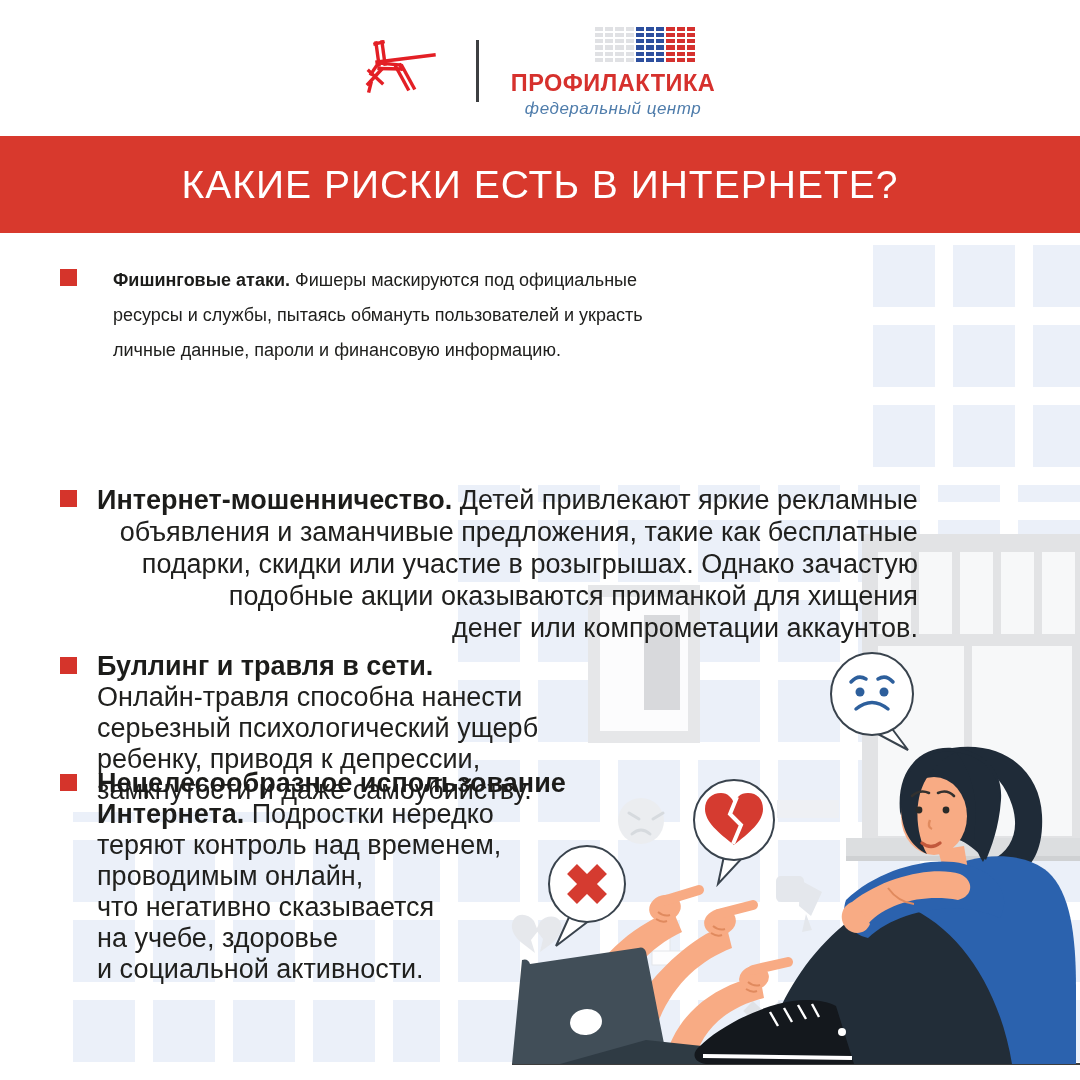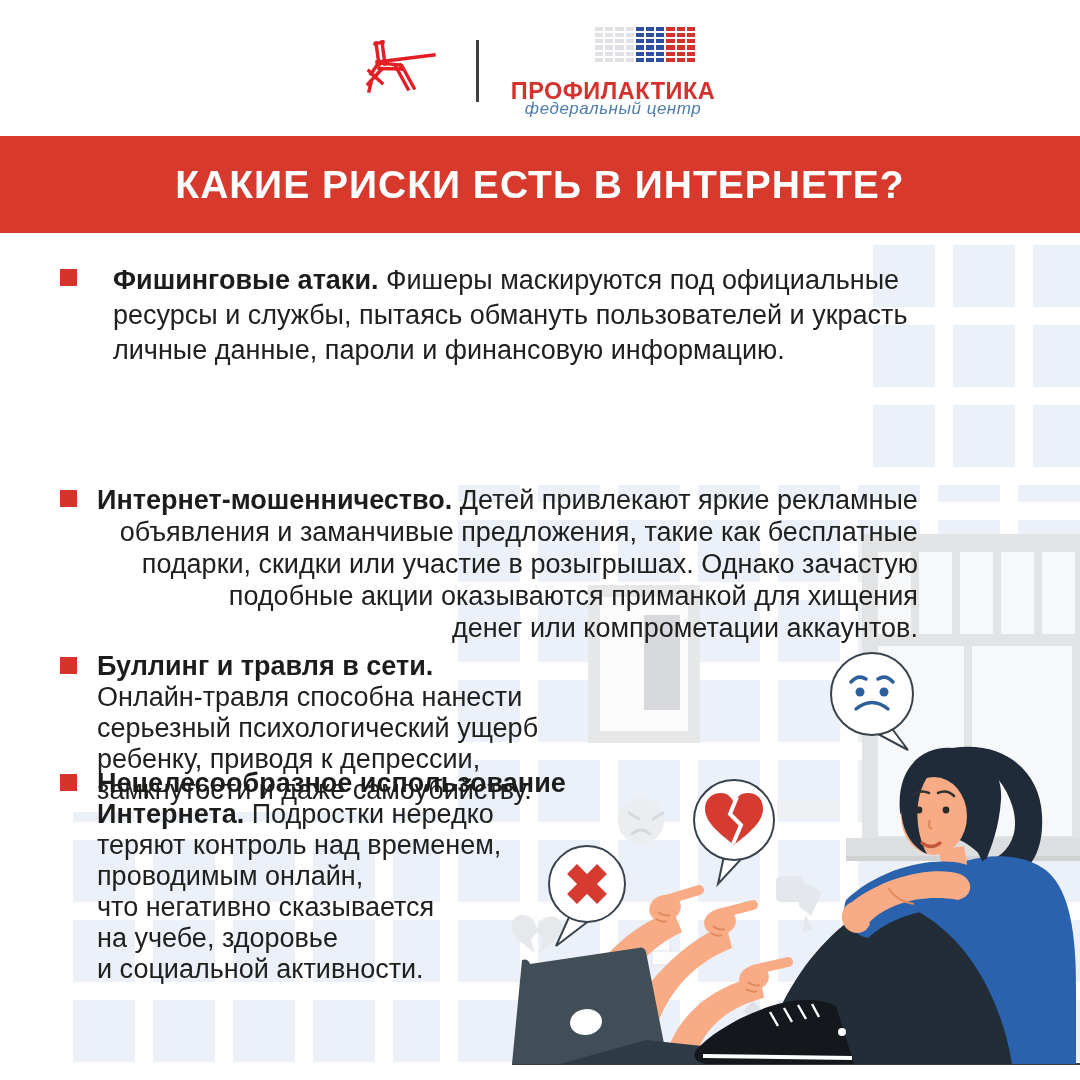--- a/index.html
+++ b/index.html
@@ -10,47 +10,47 @@
   .hdr{position:absolute;left:0;top:0;width:1080px;height:136px;background:#fff;z-index:5;}
   .chair{position:absolute;left:360px;top:33px;}
   .logo-divider{position:absolute;left:476px;top:40px;width:3px;height:62px;background:#3d3f41;}
   .brand{position:absolute;left:493px;top:25px;width:240px;text-align:center;}
   .brand-grid{position:absolute;left:100px;top:2px;width:102px;height:37px;
       background-image:
         repeating-linear-gradient(90deg,#fff 0 2px,transparent 2px 10.2px),
         repeating-linear-gradient(0deg,#fff 0 2px,transparent 2px 6.2px),
         linear-gradient(90deg,#e0e1e4 0 40%,#2d4f9e 40% 70%,#d5312e 70% 100%);}
   .brand-name{position:absolute;left:0;top:45px;width:240px;font-size:23.5px;font-weight:700;
-      letter-spacing:.5px;color:#d6312d;margin-top:8px;}
+      letter-spacing:.5px;color:#d6312d;}
   .brand-sub{position:absolute;left:0;top:74px;width:240px;font-size:17px;color:#4e7cab;letter-spacing:.5px;font-style:italic;}
 
   
   .banner{position:absolute;left:0;top:136px;width:1080px;height:97px;background:#d8392d;z-index:5;}
   .banner h1{margin:0;width:1080px;line-height:97px;text-align:center;color:#ffffff;
-      font-size:39px;font-weight:700;letter-spacing:1px;white-space:nowrap;}
+      font-size:39px;font-weight:400;letter-spacing:1px;white-space:nowrap;}
 
   
   .tiles{position:absolute;z-index:1;opacity:.8;background-color:#e7edf8;
       background-image:
         repeating-linear-gradient(90deg,#fff 0 18px,transparent 18px 80px),
         repeating-linear-gradient(0deg,#fff 0 18px,transparent 18px 80px);}
   .tiles-a{left:855px;top:245px;width:225px;height:240px;}
   .tiles-b{left:440px;top:485px;width:640px;height:595px;}
   .tiles-d{left:55px;top:812px;width:385px;height:268px;}
 
   
   .illu{position:absolute;left:0;top:0;width:1080px;height:1080px;z-index:2;}
 
   
   .risks{position:absolute;left:0;top:0;width:1080px;height:1080px;z-index:3;pointer-events:none;}
   .risk{position:absolute;left:60px;display:flex;}
   .marker{flex:0 0 17px;width:17px;height:17px;background:#d5342b;margin-top:6px;}
   .risk p{margin:0 0 0 20px;white-space:pre-line;}
   .r1{top:263px}.r2{top:378px}.r3{top:484px}.r4{top:651px}.r5{top:768px}
-  .r1 p,.r2 p{font-size:27px;line-height:35px;margin-left:36px;}
+  .r1 p,.r2 p{font-size:18px;line-height:35px;margin-left:36px;}
   .r3 p{font-size:27px;line-height:32px;text-align:right;}
   .r4 p,.r5 p{font-size:27px;line-height:31px;}
   .risk b{font-weight:700;color:#1c1c1a;}
 </style>
 </head>
 <body>
 
 <div class="poster">
 
   <div class="hdr">

